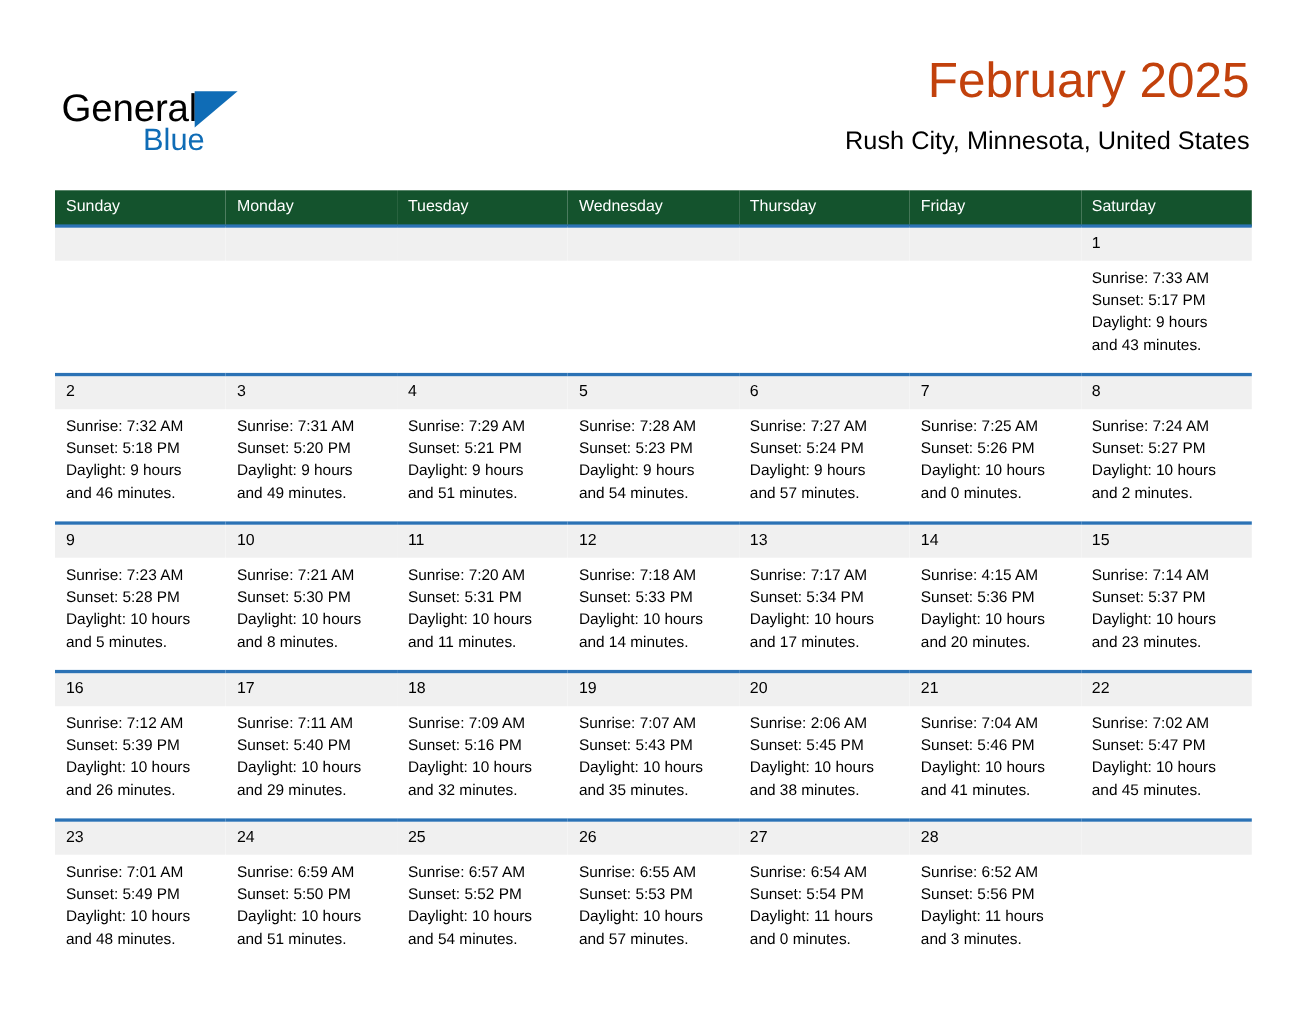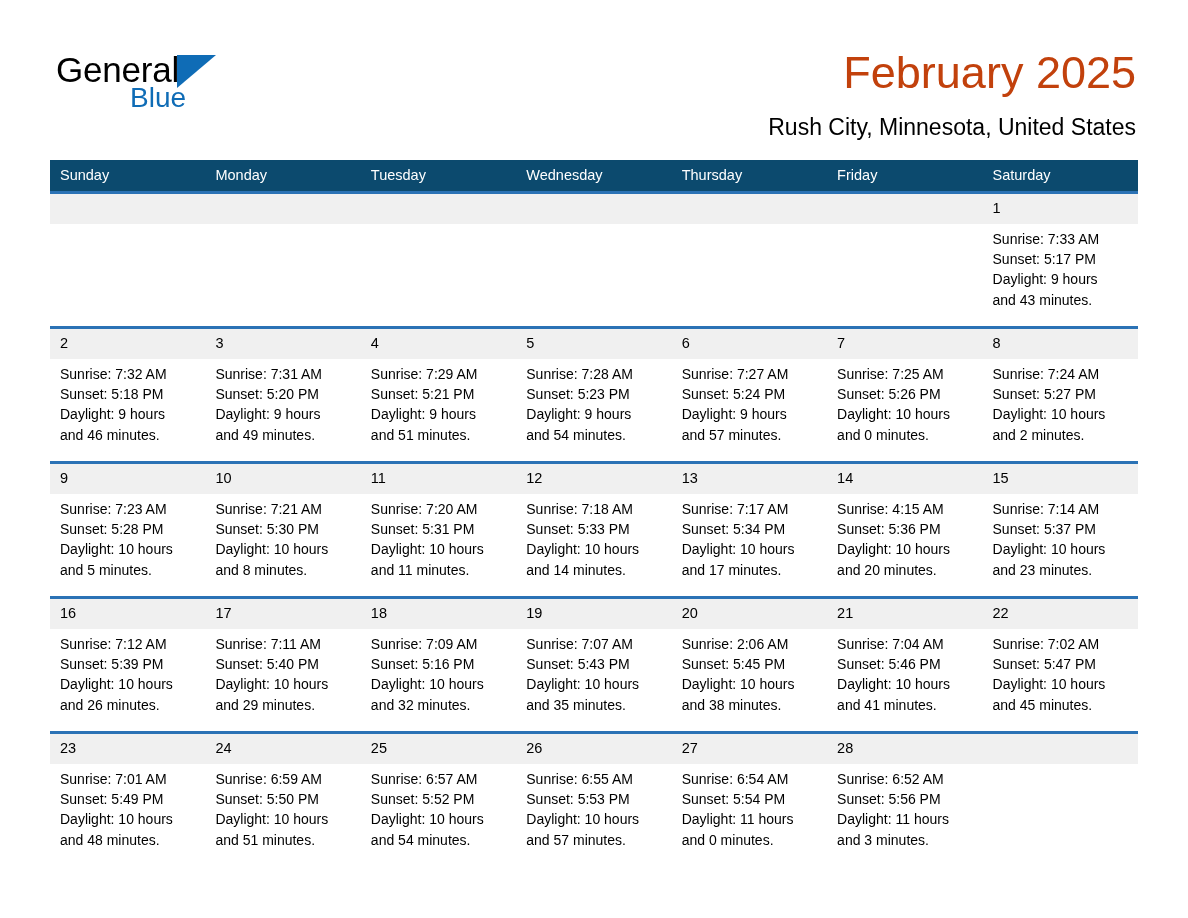--- a/index.html
+++ b/index.html
@@ -28,20 +28,21 @@
     justify-content: space-between;
     padding: 44px 52px 0 56px;
     box-sizing: border-box;
   }
   .logo {
     position: relative;
     width: 260px;
     height: 82px;
     padding-top: 8px;
     box-sizing: border-box;
+    margin-top: 29px;
   }
   .logo-general {
     font-size: 35px;
     letter-spacing: -0.2px;
     color: #000000;
     line-height: 36px;
     display: inline-block;
   }
   .logo-tri {
     display: inline-block;
@@ -86,21 +87,21 @@
     width: 1088px;
   }
   table.cal {
     border-collapse: collapse;
     table-layout: fixed;
     width: 1088px;
   }
   table.cal col { width: 155.43px; }
 
   thead th {
-    background: #0c4a6e;
+    background: #14532d;
     color: #ffffff;
     font-size: 14.5px;
     font-weight: normal;
     text-align: left;
     padding: 7px 0 8px 10px;
     height: 16px;
     vertical-align: middle;
   }
 
   tbody td {

